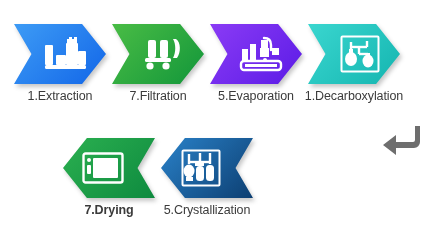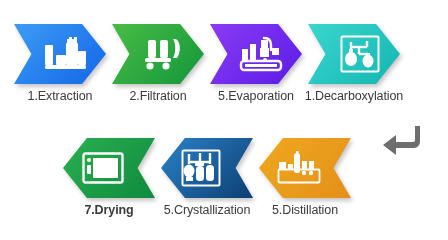--- a/index.html
+++ b/index.html
@@ -109,21 +109,21 @@
         <svg width="44" height="34" viewBox="0 0 44 34" fill="#ffffff">
           <rect x="6" y="3" width="8" height="18" rx="2"></rect>
           <rect x="18" y="3" width="8" height="18" rx="2"></rect>
           <path d="M34 2 c5 3 5 14 1 19 l-4 0 c3 -6 3 -14 0 -19 z"></path>
           <rect x="3" y="21" width="26" height="4" rx="1.5"></rect>
           <circle cx="8" cy="29" r="3.6"></circle>
           <circle cx="24" cy="29" r="3.6"></circle>
         </svg>
       </div>
     </div>
-    <div class="step-label label-wide">2.Filtration</div>
+    <div class="step-label label-wide">7.Filtration</div>
   </div>
 
   <div class="step" style="left:210px; top:24px;">
     <div class="chev-wrap">
       <div class="chev chev-right" style="background:linear-gradient(135deg,#8a3bf5 0%,#5b1be6 100%);"></div>
       <div class="icon-holder">
         <svg width="46" height="36" viewBox="0 0 46 36" fill="none" stroke="#ffffff" stroke-width="2.4">
           <rect x="3" y="13" width="6" height="13" fill="#ffffff" stroke="none"></rect>
           <rect x="11" y="8" width="6" height="18" fill="#ffffff" stroke="none"></rect>
           <path d="M22 4 h7 v9 h-7 z" fill="#ffffff" stroke="none"></path>
@@ -189,39 +189,20 @@
           <ellipse cx="8" cy="22" rx="5.5" ry="6.5" fill="#ffffff" stroke="none"></ellipse>
           <rect x="5" y="28" width="7" height="4" fill="#ffffff" stroke="none"></rect>
           <rect x="15" y="17" width="8" height="15" rx="3.5" fill="#ffffff" stroke="none"></rect>
           <rect x="25" y="16" width="8" height="16" rx="3.5" fill="#ffffff" stroke="none"></rect>
         </svg>
       </div>
     </div>
     <div class="step-label label-wide">5.Crystallization</div>
   </div>
 
-  <div class="step" style="left:259px; top:138px;">
-    <div class="chev-wrap">
-      <div class="chev chev-left" style="background:linear-gradient(135deg,#f0a81e 0%,#e2901a 100%);"></div>
-      <div class="icon-holder">
-        <svg width="44" height="34" viewBox="0 0 44 34" fill="none" stroke="#ffffff" stroke-width="1.8">
-          <rect x="2" y="11" width="7" height="8" fill="#ffffff" stroke="none"></rect>
-          <rect x="11" y="13" width="5" height="6" fill="#ffffff" stroke="none"></rect>
-          <rect x="17" y="2" width="6" height="20" rx="2.5" fill="#ffffff" stroke="none"></rect>
-          <rect x="19" y="0" width="2.5" height="4" fill="#ffffff" stroke="none"></rect>
-          <rect x="25" y="10" width="5" height="9" fill="#ffffff" stroke="none"></rect>
-          <rect x="32" y="10" width="5" height="9" fill="#ffffff" stroke="none"></rect>
-          <circle cx="27" cy="22" r="2.2" fill="#ffffff" stroke="none"></circle>
-          <circle cx="34" cy="22" r="2.2" fill="#ffffff" stroke="none"></circle>
-          <rect x="1.5" y="18.5" width="41" height="13" rx="1"></rect>
-        </svg>
-      </div>
-    </div>
-    <div class="step-label label-wide">5.Distillation</div>
-  </div>
 
   <div id="return-arrow">
     <svg width="38" height="36" viewBox="0 0 38 36" fill="currentColor">
       <path d="M33 2 h5 v16 a6 6 0 0 1 -6 6 h-18 v7 l-13 -10 l13 -10 v7 h17 a2 2 0 0 0 2 -2 z"></path>
     </svg>
   </div>
 
 </div>
 
 </body></html>

